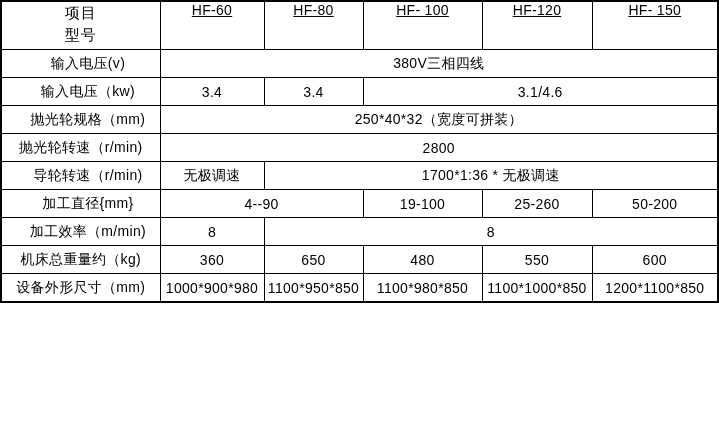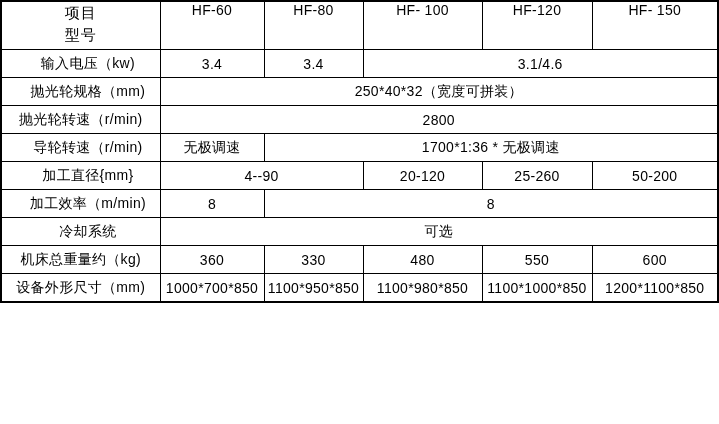--- a/index.html
+++ b/index.html
@@ -42,20 +42,21 @@
     vertical-align: middle;
   }
   td.corner-cell div {
     line-height: 22px;
     font-size: 15px;
     letter-spacing: 1px;
   }
   td.model-cell {
     padding-top: 8px;
     font-size: 14px;
+    text-decoration: underline;
   }
   
   td.label-cell {
     text-align: left;
     padding-left: 4px;
     font-size: 15px;
     letter-spacing: 0.2px;
   }
   td.value-cell {
     font-size: 14px;
@@ -82,20 +83,24 @@
         </td>
         <td class="model-cell">HF-60</td>
         <td class="model-cell">HF-80</td>
         <td class="model-cell">HF- 100</td>
         <td class="model-cell">HF-120</td>
         <td class="model-cell">HF- 150</td>
       </tr>
     </thead>
     <tbody>
 
+    <tr>
+          <td class="label-cell">　输入电压(v)</td>
+          <td class="value-cell" colspan="5">380V三相四线</td>
+        </tr>
         <tr>
           <td class="label-cell">　输入电压（kw)</td>
           <td class="value-cell">3.4</td>
           <td class="value-cell">3.4</td>
           <td class="value-cell" colspan="3">3.1/4.6</td>
         </tr>
         <tr>
           <td class="label-cell">　抛光轮规格（mm)</td>
           <td class="value-cell" colspan="5">250*40*32（宽度可拼装）</td>
         </tr>
@@ -104,44 +109,40 @@
           <td class="value-cell" colspan="5">2800</td>
         </tr>
         <tr>
           <td class="label-cell">　导轮转速（r/min)</td>
           <td class="value-cell">无极调速</td>
           <td class="value-cell" colspan="4">1700*1:36 * 无极调速</td>
         </tr>
         <tr>
           <td class="label-cell">　加工直径{mm}</td>
           <td class="value-cell" colspan="2">4--90</td>
-          <td class="value-cell">20-120</td>
+          <td class="value-cell">19-100</td>
           <td class="value-cell">25-260</td>
           <td class="value-cell">50-200</td>
         </tr>
         <tr>
           <td class="label-cell">　加工效率（m/min)</td>
           <td class="value-cell">8</td>
           <td class="value-cell" colspan="4">8</td>
         </tr>
         <tr>
-          <td class="label-cell">　冷却系统</td>
-          <td class="value-cell" colspan="5">可选</td>
-        </tr>
-        <tr>
           <td class="label-cell">机床总重量约（kg)</td>
           <td class="value-cell">360</td>
-          <td class="value-cell">330</td>
+          <td class="value-cell">650</td>
           <td class="value-cell">480</td>
           <td class="value-cell">550</td>
           <td class="value-cell">600</td>
         </tr>
         <tr>
           <td class="label-cell">设备外形尺寸（mm)</td>
-          <td class="value-cell">1000*700*850</td>
+          <td class="value-cell">1000*900*980</td>
           <td class="value-cell">1100*950*850</td>
           <td class="value-cell">1100*980*850</td>
           <td class="value-cell">1100*1000*850</td>
           <td class="value-cell">1200*1100*850</td>
         </tr>
       </tbody>
   </table>
 </div>
 
 </body></html>

